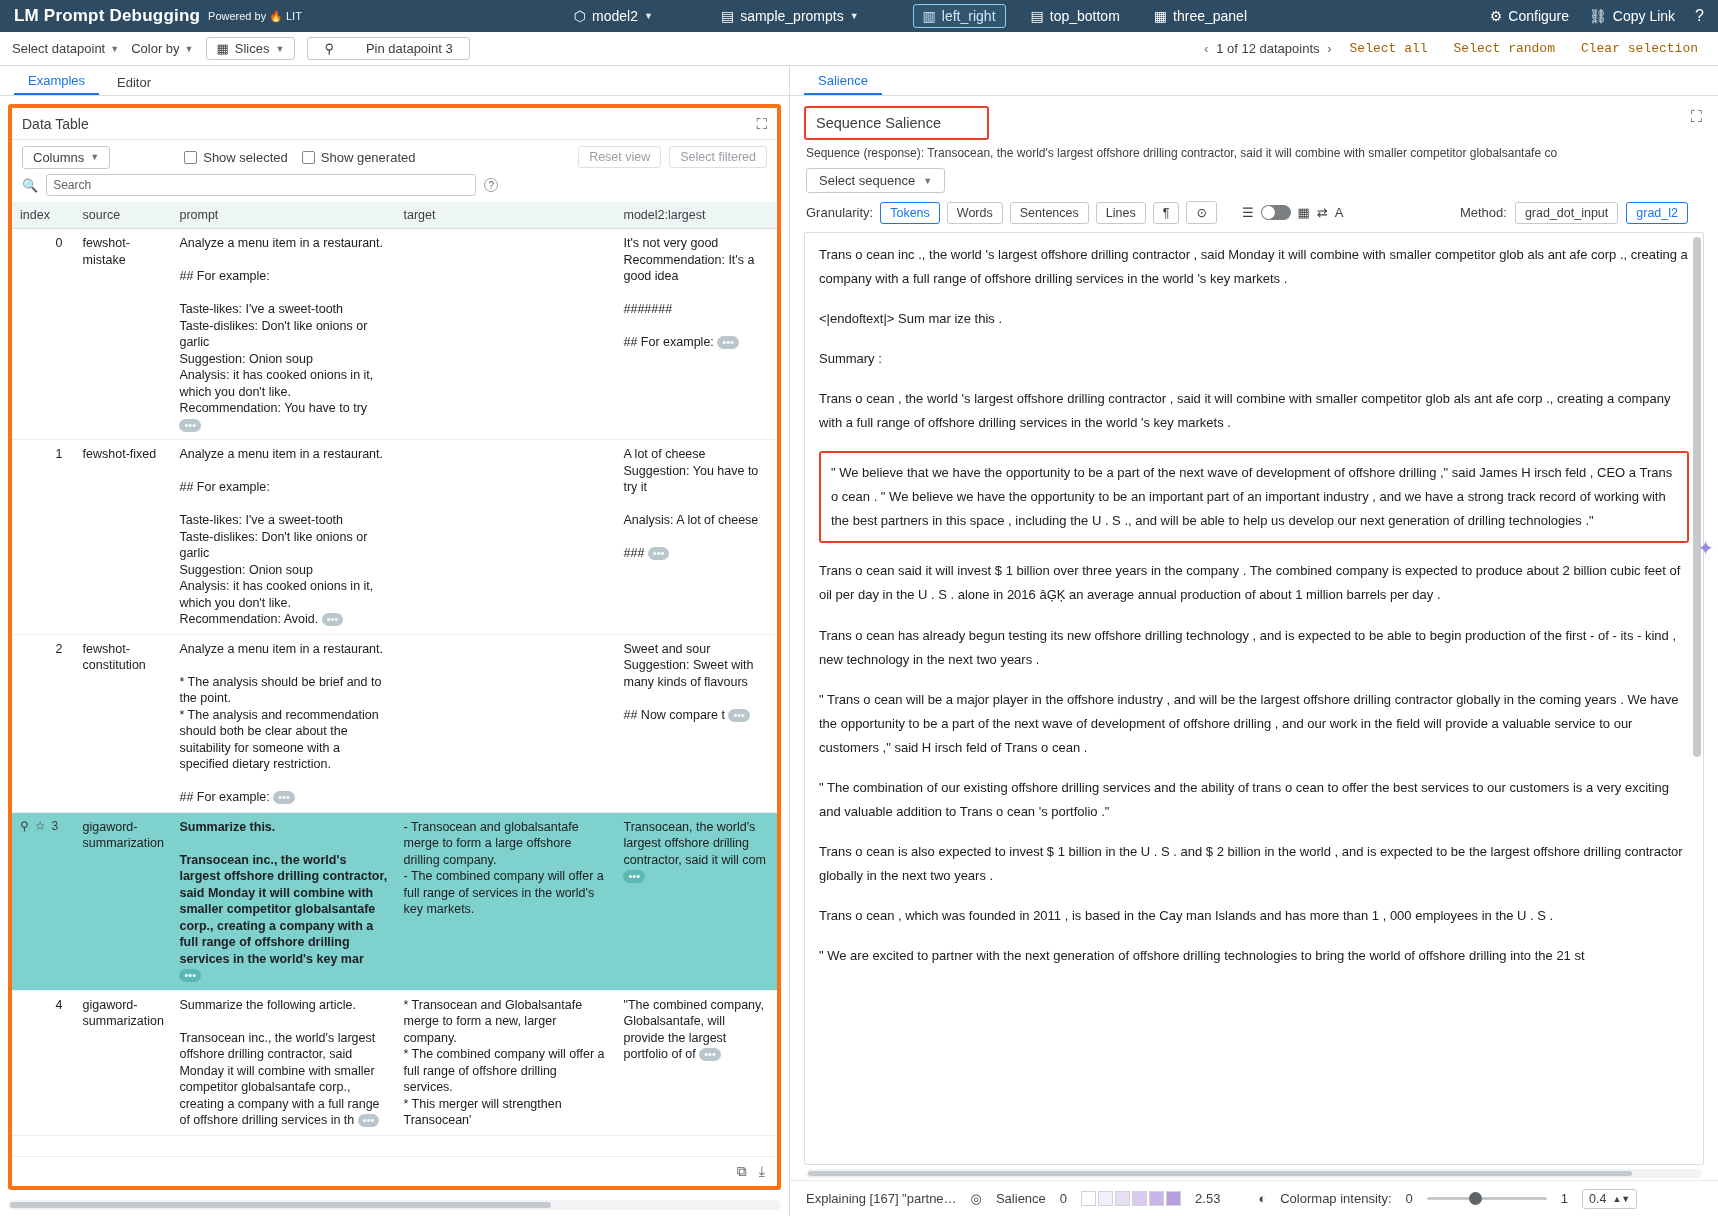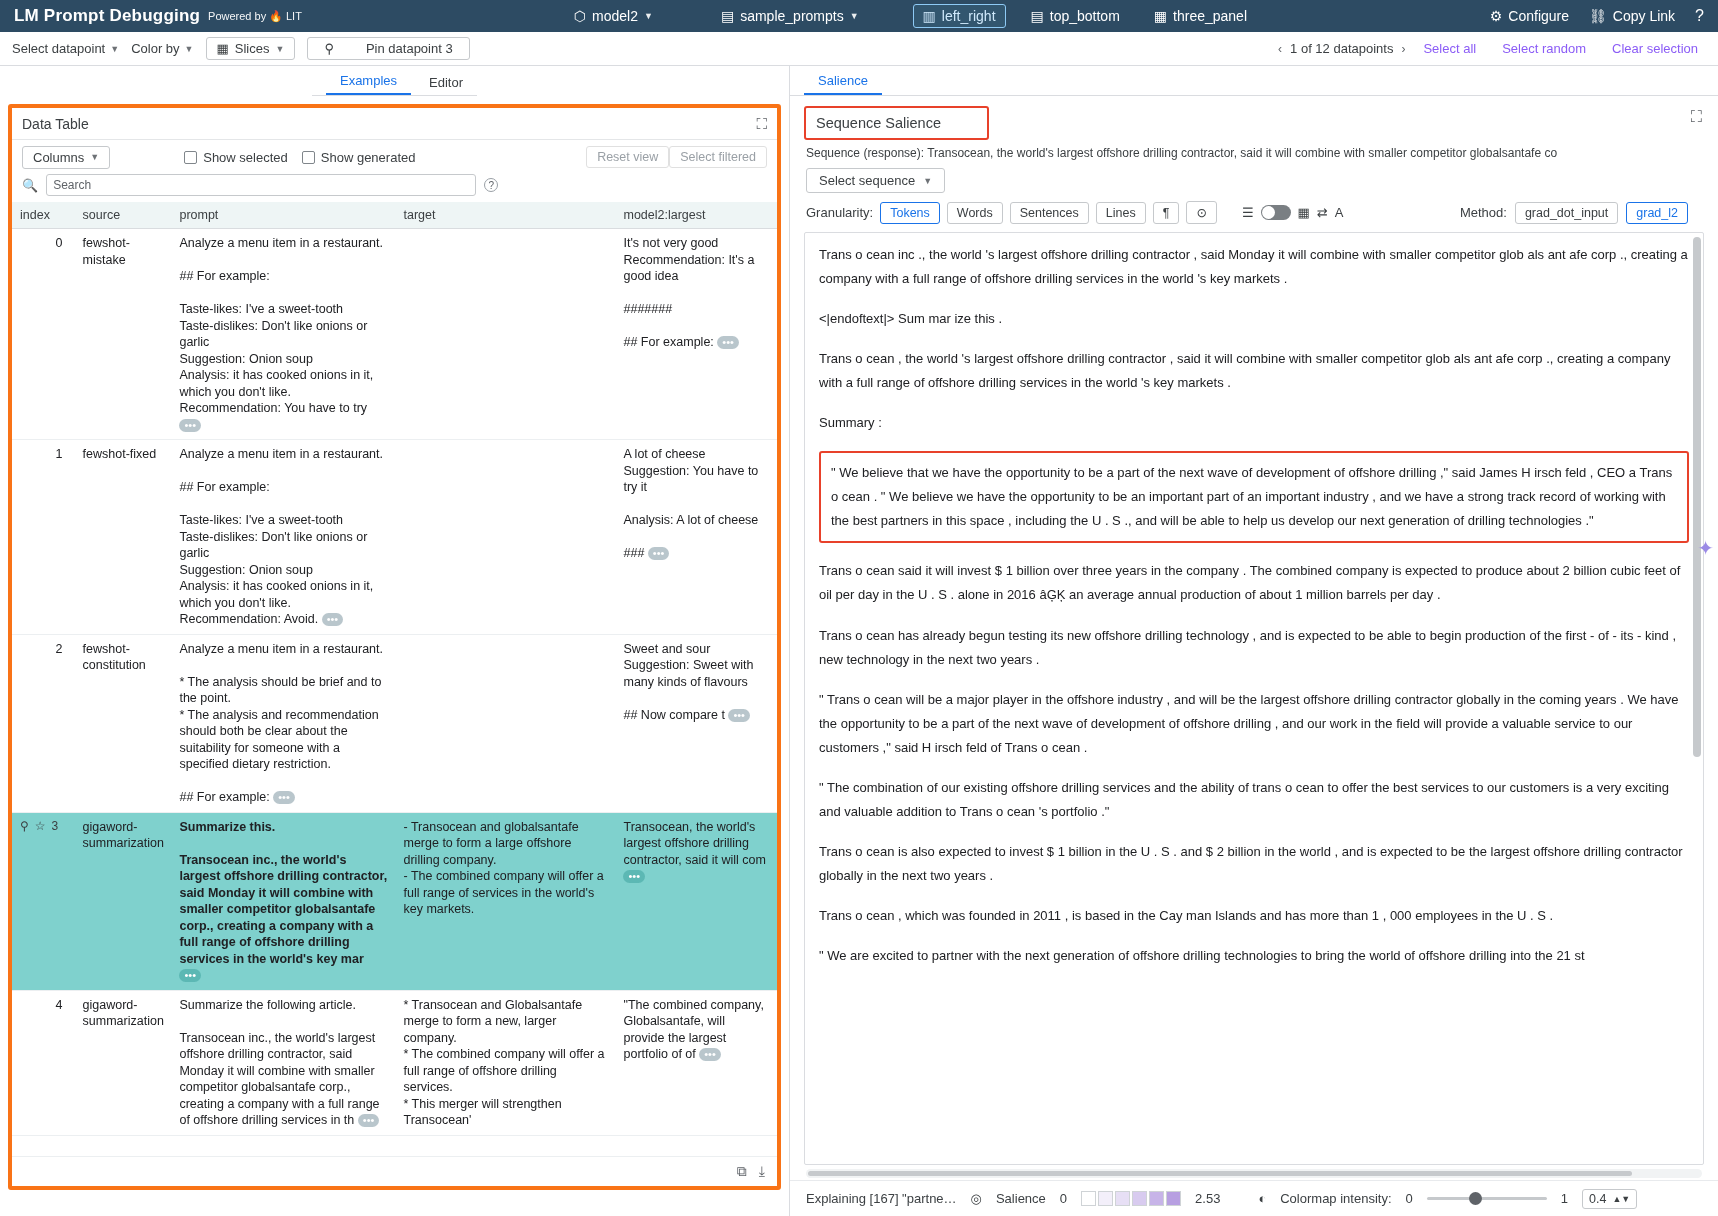--- a/index.html
+++ b/index.html
@@ -51,25 +51,25 @@
   }
   .tool-link { display: flex; align-items: center; gap: 5px; color: #3c4043; }
   .tool-box {
     display: flex; align-items: center; gap: 6px;
     border: 1px solid #c6c9cc; border-radius: 3px; padding: 3px 10px;
     background: #fff; color: #3c4043;
   }
   .tool-box.pin { padding: 3px 16px; }
   #toolbar-right { margin-left: auto; display: flex; align-items: center; gap: 10px; }
   #dp-count { display:flex; align-items:center; gap:8px; font-size: 13px; }
-  .blue-btn { color: #8b5cf6; padding: 3px 8px; border-radius: 3px; font-size: 13px; }
+  .blue-btn { color: #a16207; padding: 3px 8px; border-radius: 3px; font-size: 13px; font-family: Liberation Mono, monospace; }
   .arrow { color: #5f6368; font-size: 12px; }
   
   #main { display: flex; height: calc(1216px - 32px - 34px); }
-  #left { width: 790px; border-right: 1px solid #dadce0; display: flex; flex-direction: column; background:#fff;align-items:center;}
+  #left { width: 790px; border-right: 1px solid #dadce0; display: flex; flex-direction: column; background:#fff;}
   #right { flex: 1; display: flex; flex-direction: column; background:#fff; position: relative;}
   
   .tabbar { height: 30px; display: flex; align-items: flex-end; border-bottom: 1px solid #dadce0; padding-left: 14px; gap: 4px; }
   .tab { font-size: 13px; padding: 4px 14px 5px; color: #3c4043; }
   .tab.active { color: #1a73e8; border-bottom: 2px solid #1a73e8; font-weight: normal;}
   
   .module { margin: 8px; border: 4px solid #f97316; border-radius: 3px; display:flex; flex-direction: column; flex:1; min-height:0;}
   .module-header {
     height: 32px; display: flex; align-items: center; padding: 0 10px;
     border-bottom: 1px solid #e4e6e8; font-size: 14px; color: #3c4043;
@@ -78,21 +78,21 @@
   .controls-row {
     height: 34px; display:flex; align-items:center; gap: 14px; padding: 0 10px;
     font-size: 13px; color:#3c4043;
   }
   .cols-btn {
     border: 1px solid #c6c9cc; border-radius: 3px; padding: 3px 10px; display:flex; gap:6px; align-items:center;
     color:#3c4043;
   }
   .chk { display:flex; align-items:center; gap:6px; }
   .chk .box { width: 13px; height: 13px; border: 1px solid #80868b; border-radius:2px; display:inline-block;}
-  .ctrl-right { margin-left:auto; display:flex; }
+  .ctrl-right { margin-left:auto; display:flex; gap: 8px;}
   .ghost-btn { color:#9aa0a6; border:1px solid #e0e0e0; border-radius:3px; padding:3px 10px; font-size:12.5px;}
   .search-row { display:flex; align-items:center; gap:8px; padding: 0 10px 6px 10px; }
   .search-box {
     flex: 0 0 430px; border: 1px solid #c6c9cc; border-radius: 3px; height: 22px;
     font-size: 12px; color:#5f6368; padding: 2px 6px; display:flex; align-items:center;
   }
   .help-circ { width:14px;height:14px;border:1px solid #9aa0a6;border-radius:50%;display:inline-flex;align-items:center;justify-content:center;font-size:10px;color:#5f6368;}
   
   .table-wrap { flex:1; overflow: hidden; position: relative; }
   table.dt { border-collapse: collapse; width: 100%; table-layout: fixed; font-size: 12.5px; }
@@ -417,22 +417,22 @@
       <span class="gran-right">
         <span>Method:</span>
         <span class="seg">grad_dot_input</span>
         <span class="seg on" style="margin-right:14px;">grad_l2</span>
       </span>
     </div>
 
     <div class="sal-body">
       <p>Trans o cean inc ., the world 's largest offshore drilling contractor , said Monday it will combine with smaller competitor glob als ant afe corp ., creating a company with a full range of offshore drilling services in the world 's key markets .</p>
       <p>&lt;|endoftext|&gt; Sum mar ize this .</p>
+      <p>Summary :</p>
       <p>Trans o cean , the world 's largest offshore drilling contractor , said it will combine with smaller competitor glob als ant afe corp ., creating a company with a full range of offshore drilling services in the world 's key markets .</p>
-      <p>Summary :</p>
       <p class="para-outline">" We believe that we have the opportunity to be a part of the next wave of development of offshore drilling ," said James H irsch feld , CEO a Trans o cean . " We believe we have the opportunity to be an important part of an important industry , and we have a strong track record of working with the best partners in this space , including the U . S ., and will be able to help us develop our next generation of drilling technologies ."</p>
       <p>Trans o cean said it will invest $ 1 billion over three years in the company . The combined company is expected to produce about 2 billion cubic feet of oil per day in the U . S . alone in 2016 âĢĶ an average annual production of about 1 million barrels per day .</p>
       <p>Trans o cean has already begun testing its new offshore drilling technology , and is expected to be able to begin production of the first - of - its - kind , new technology in the next two years .</p>
       <p>" Trans o cean will be a major player in the offshore industry , and will be the largest offshore drilling contractor globally in the coming years . We have the opportunity to be a part of the next wave of development of offshore drilling , and our work in the field will provide a valuable service to our customers ," said H irsch feld of Trans o cean .</p>
       <p>" The combination of our existing offshore drilling services and the ability of trans o cean to offer the best services to our customers is a very exciting and valuable addition to Trans o cean 's portfolio ."</p>
       <p>Trans o cean is also expected to invest $ 1 billion in the U . S . and $ 2 billion in the world , and is expected to be the largest offshore drilling contractor globally in the next two years .</p>
       <p>Trans o cean , which was founded in 2011 , is based in the Cay man Islands and has more than 1 , 000 employees in the U . S .</p>
       <p>" We are excited to partner with the next generation of offshore drilling technologies to bring the world of offshore drilling into the 21 st</p>
       <div class="vscroll"></div>
     </div>

